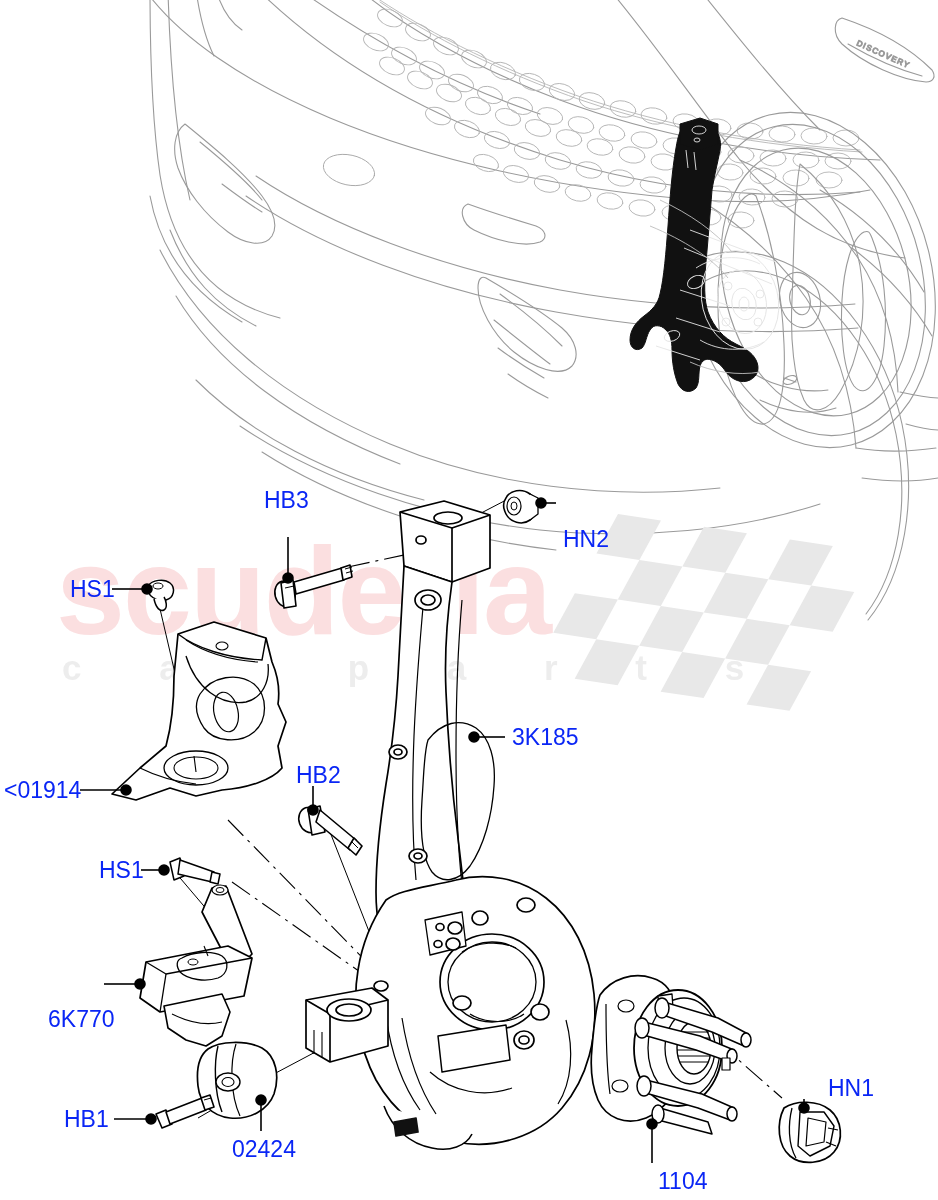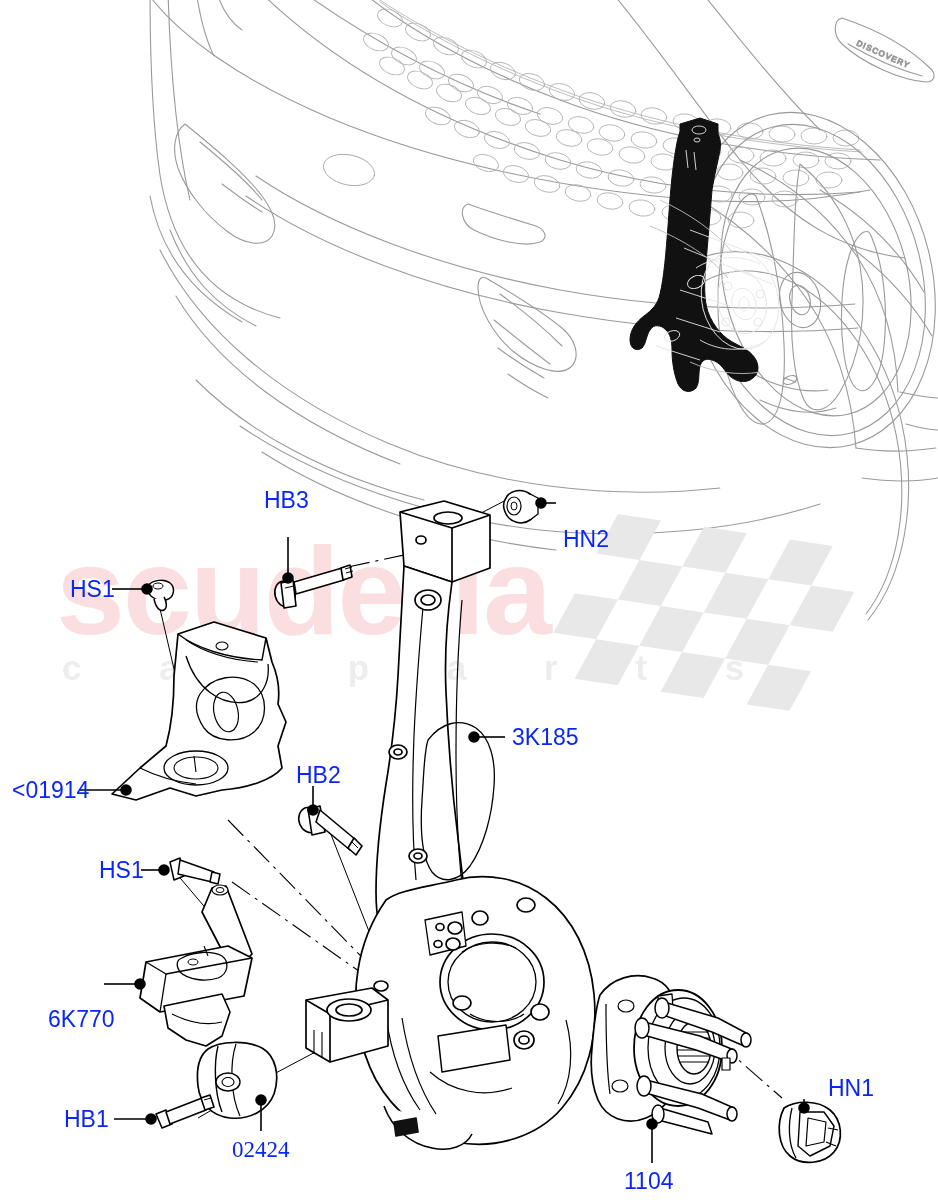--- a/index.html
+++ b/index.html
@@ -649,23 +649,23 @@
       <path d="M652,1163 L 652,1128" fill="none"></path>
       <circle cx="652" cy="1124" r="5"></circle>
     </g>
   </svg>
 
   <div class="layer" id="labels-layer">
     <div class="part-label" style="left:264px; top:489px;">HB3</div>
     <div class="part-label" style="left:563px; top:492px;margin-top:36px;">HN2</div>
     <div class="part-label" style="left:70px; top:578px;">HS1</div>
     <div class="part-label" style="left:512px; top:726px;">3K185</div>
-    <div class="part-label" style="left:12px; top:779px;">&lt;01914</div>
+    <div class="part-label" style="left:4px; top:779px;">&lt;01914</div>
     <div class="part-label" style="left:296px; top:764px;">HB2</div>
     <div class="part-label" style="left:99px; top:859px;">HS1</div>
     <div class="part-label" style="left:48px; top:973px;margin-top:35px;">6K770</div>
     <div class="part-label" style="left:64px; top:1108px;">HB1</div>
-    <div class="part-label" style="left:232px; top:1138px;font-family:Liberation Serif, serif;">02424</div>
+    <div class="part-label" style="left:232px; top:1138px;">02424</div>
     <div class="part-label" style="left:786px; top:1077px;margin-left:42px;">HN1</div>
-    <div class="part-label" style="left:624px; top:1170px;">1104</div>
+    <div class="part-label" style="left:658px; top:1170px;">1104</div>
   </div>
 
 </div>
 
 </body></html>

